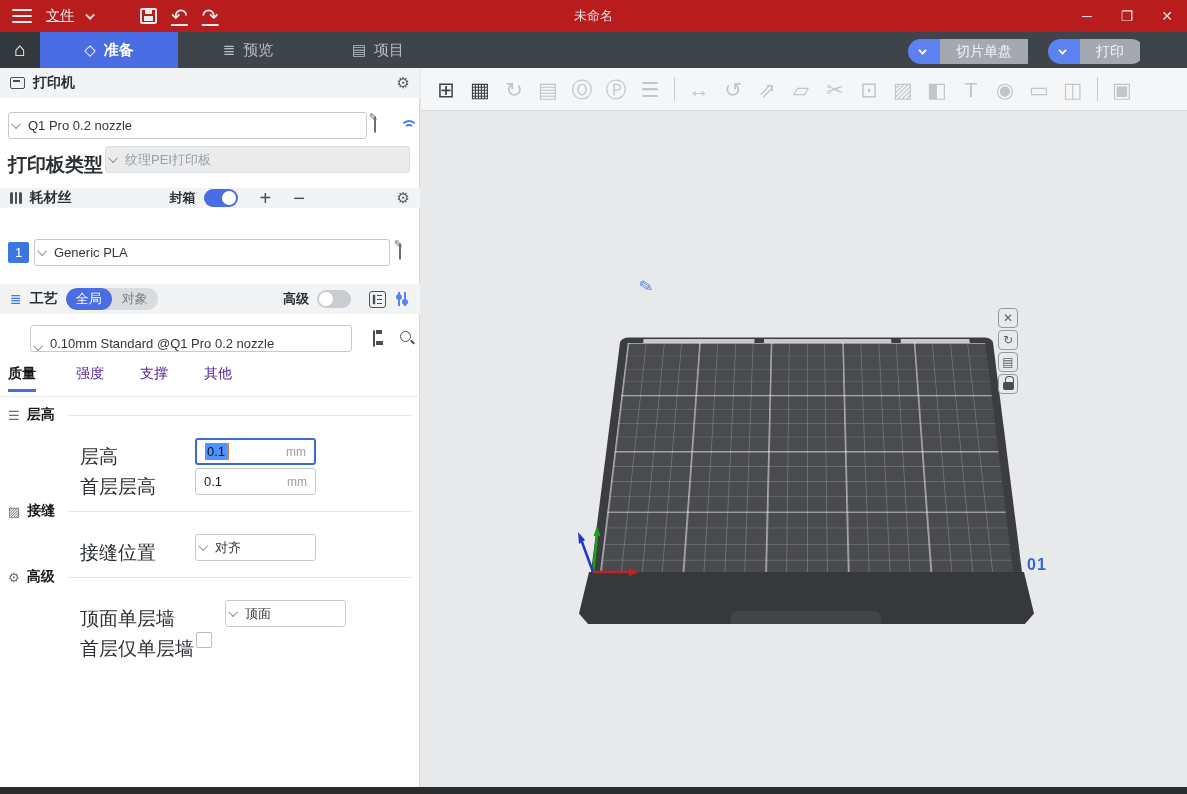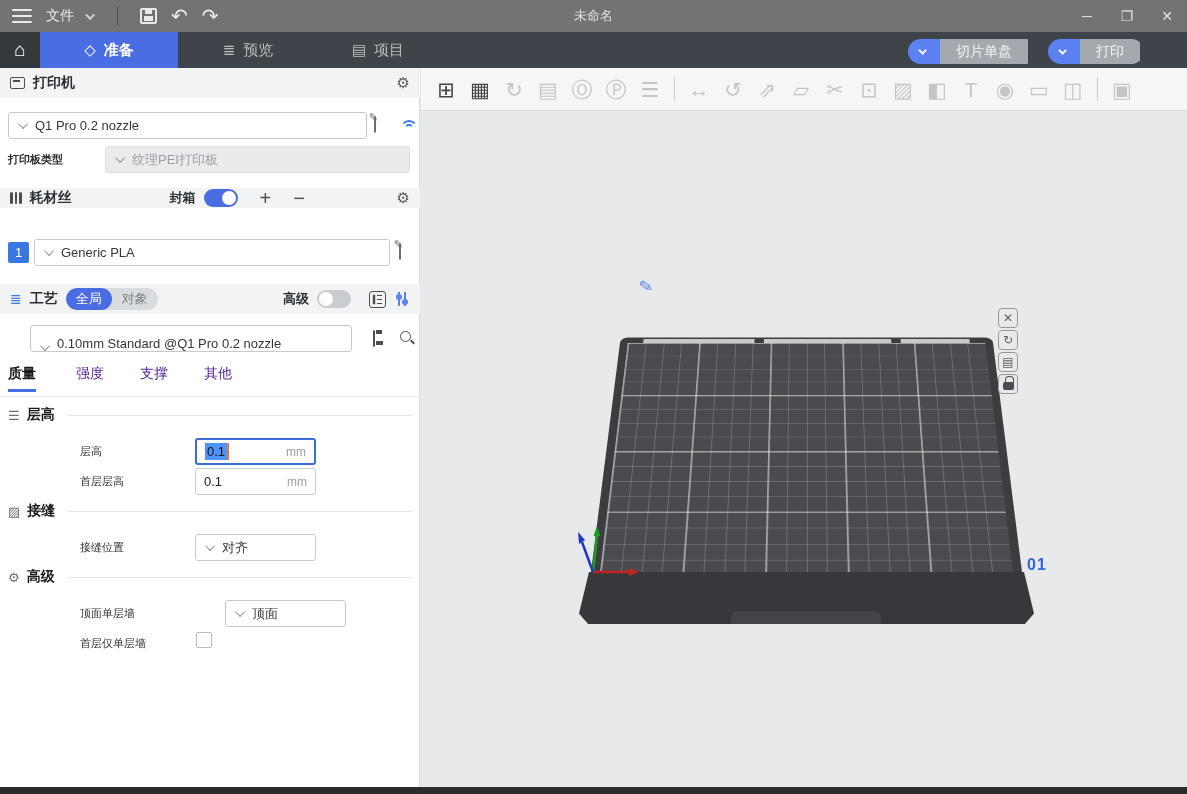--- a/index.html
+++ b/index.html
@@ -2,21 +2,21 @@
 <html><head>
 <meta charset="utf-8">
 <style>
   * { margin:0; padding:0; box-sizing:border-box; }
   html,body { width:1187px; height:794px; overflow:hidden;
     font-family:"Liberation Sans","DejaVu Sans",sans-serif; background:#e8e9ea; }
   .abs { position:absolute; }
 
   
   #titlebar { position:absolute; left:0; top:0; width:1187px; height:32px;
-    background:#737373; color:#e8eaec; display:flex; align-items:center; }
+    background:#b91c1c; color:#e8eaec; display:flex; align-items:center;text-decoration:underline; }
   .tb-left { display:flex; align-items:center; gap:14px; padding-left:12px; }
   .hamburger { width:20px; height:14px; display:inline-flex; flex-direction:column; justify-content:space-between; }
   .hamburger i { display:block; height:2px; background:#e8eaec; border-radius:1px; }
   .file-label { font-size:14px; }
   .chev { display:inline-block; width:7px; height:7px; border-left:2px solid #cfd3d6;
     border-bottom:2px solid #cfd3d6; transform:rotate(-45deg) translateY(-2px); }
   .tb-divider { width:1px; height:18px; background:#4a4e52; margin:0 8px; }
   .floppy { position:relative; width:17px; height:16px; border:2px solid #e8eaec; border-radius:2px; }
   .floppy:before { content:""; position:absolute; left:3px; top:-1px; width:7px; height:5px; background:#e8eaec; }
   .floppy:after { content:""; position:absolute; left:2px; bottom:1px; width:9px; height:5px; background:#e8eaec; }
@@ -50,31 +50,31 @@
     border-right:1px solid #d5d8da; font-size:13px; color:#2b2f33; }
   .sec-header { position:absolute; left:0; width:420px; background:#f1f3f5; display:flex;
     align-items:center; padding:0 10px; gap:8px; }
   .sec-header .title { font-weight:bold; font-size:14px; }
   .mini-gear { font-size:15px; color:#5a5f63; }
   .printer-ic { position:relative; width:15px; height:12px; border:1.6px solid #4a4f53; border-radius:2px; }
   .printer-ic:before { content:""; position:absolute; left:2px; top:2px; width:7px; height:2px; background:#4a4f53; }
   .coil-ic { display:inline-flex; gap:2px; }
   .coil-ic i { width:2.5px; height:12px; background:#4a4f53; border-radius:2px; }
   .select { position:absolute; height:27px; border:1px solid #c6cacd; border-radius:3px; background:#fff;
-    display:flex; align-items:center; gap:7px; padding:0 12px; font-size:13px; color:#33373b; }
+    display:flex; align-items:center; gap:7px; padding:0 5px; font-size:13px; color:#33373b; }
   .select .chev { border-color:#8a8f93; border-width:1.5px; }
   .select.disabled { background:#eaebed; border-color:#dcdee0; color:#9aa0a6; }
   .edit-ic { position:relative; width:16px; height:16px; border:1.6px solid #6a6f73; border-radius:3px; }
   .edit-ic:before { content:"✎"; position:absolute; right:-3px; top:-6px; font-size:11px; color:#6a6f73; }
   .wifi { position:relative; width:18px; height:14px; }
   .wifi:before { content:""; position:absolute; left:1px; top:2px; width:14px; height:14px;
     border:2px solid #3e7bf0; border-color:#3e7bf0 transparent transparent transparent; border-radius:50%; }
   .wifi:after { content:""; position:absolute; left:5px; top:6px; width:6px; height:6px;
     border:2px solid #3e7bf0; border-color:#3e7bf0 transparent transparent transparent; border-radius:50%; }
-  .row-label { position:absolute; font-size:11px; color:#2b2f33;font-family:Liberation Mono, monospace; }
+  .row-label { position:absolute; font-size:19px; color:#2b2f33;font-family:Liberation Mono, monospace; }
   .bold { font-weight:bold; }
   .switch { position:relative; width:34px; height:18px; border-radius:9px; background:#4a6de4; }
   .switch:after { content:""; position:absolute; top:2px; right:2px; width:14px; height:14px;
     border-radius:50%; background:#fff; }
   .switch.off { background:#c9cdd1; }
   .switch.off:after { right:auto; left:2px; }
   .pm-btn { font-size:20px; color:#4a4f53; line-height:1; }
   .fil-badge { position:absolute; width:21px; height:21px; background:#3b77e0; color:#fff;
     display:flex; align-items:center; justify-content:center; font-size:13px; border-radius:2px; }
   .scope-pill { display:flex; background:#d9dcdf; border-radius:11px; overflow:hidden; height:22px; }

